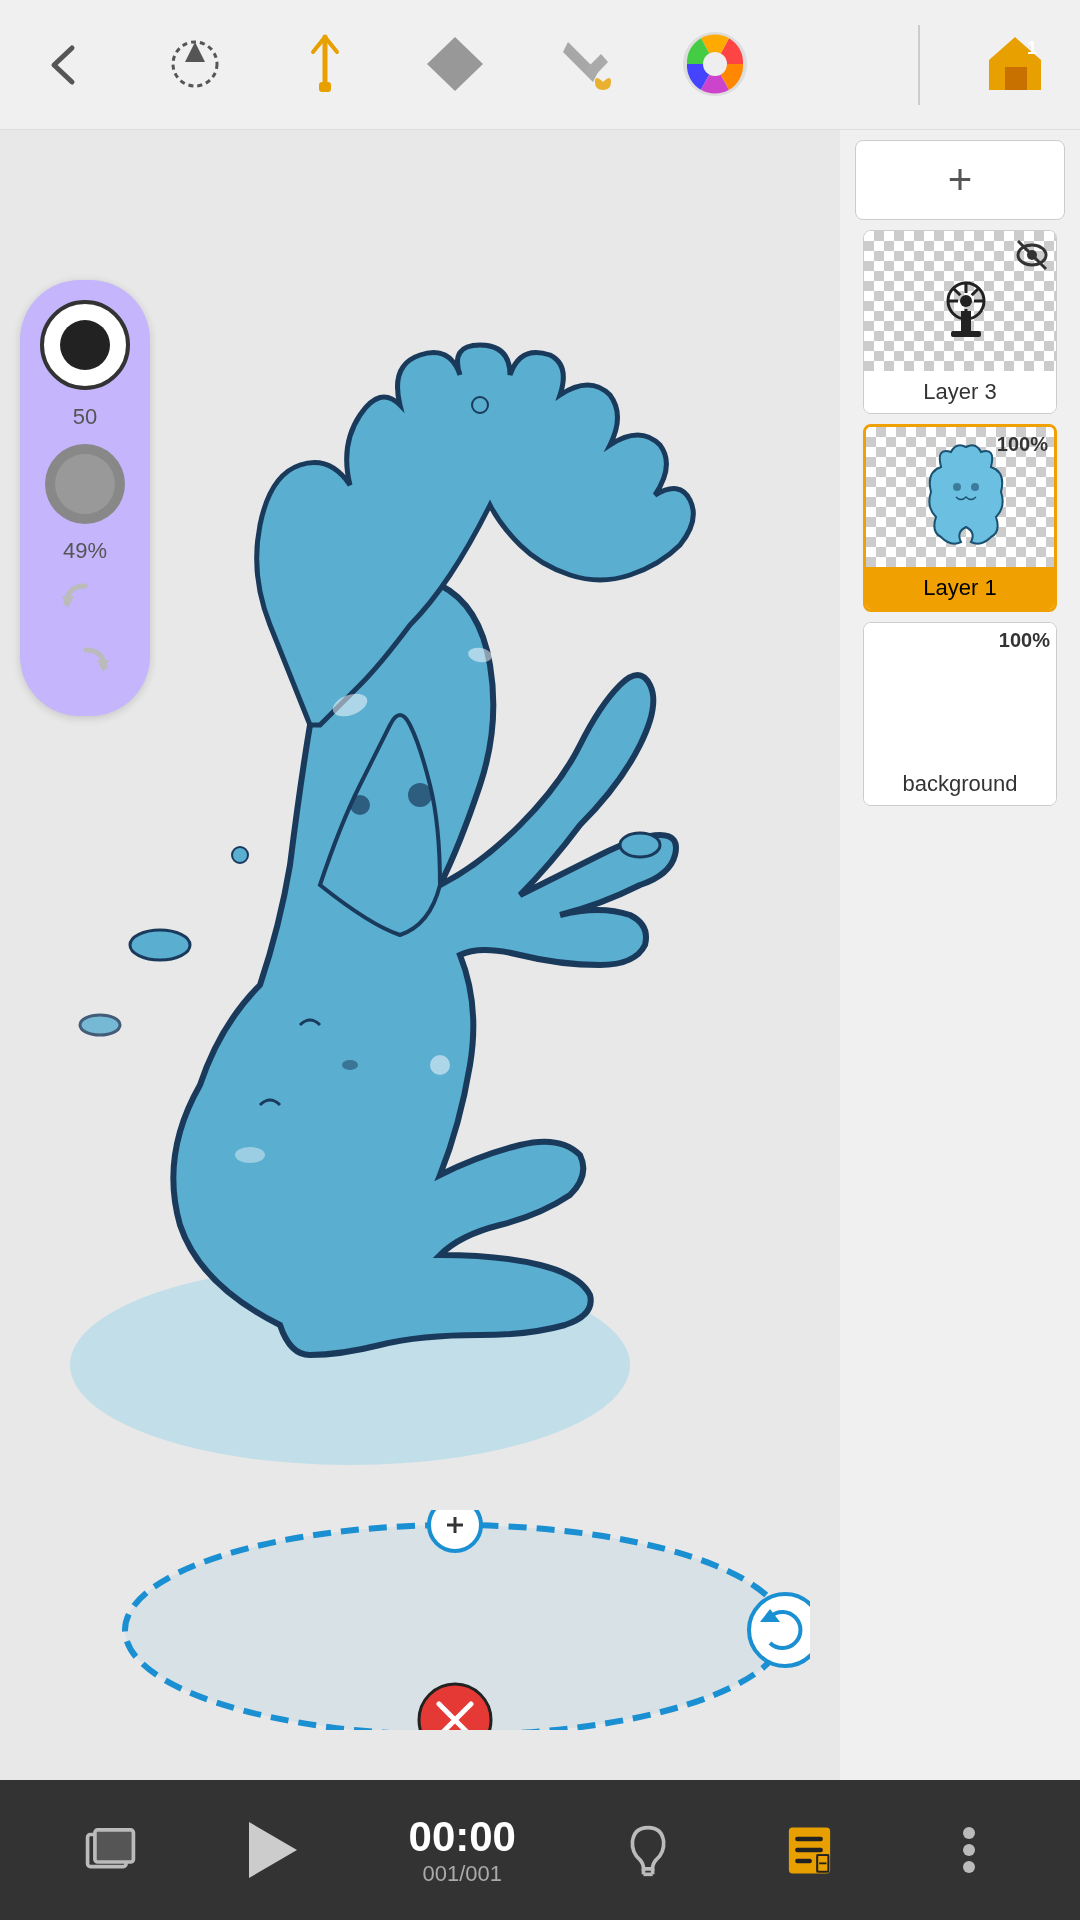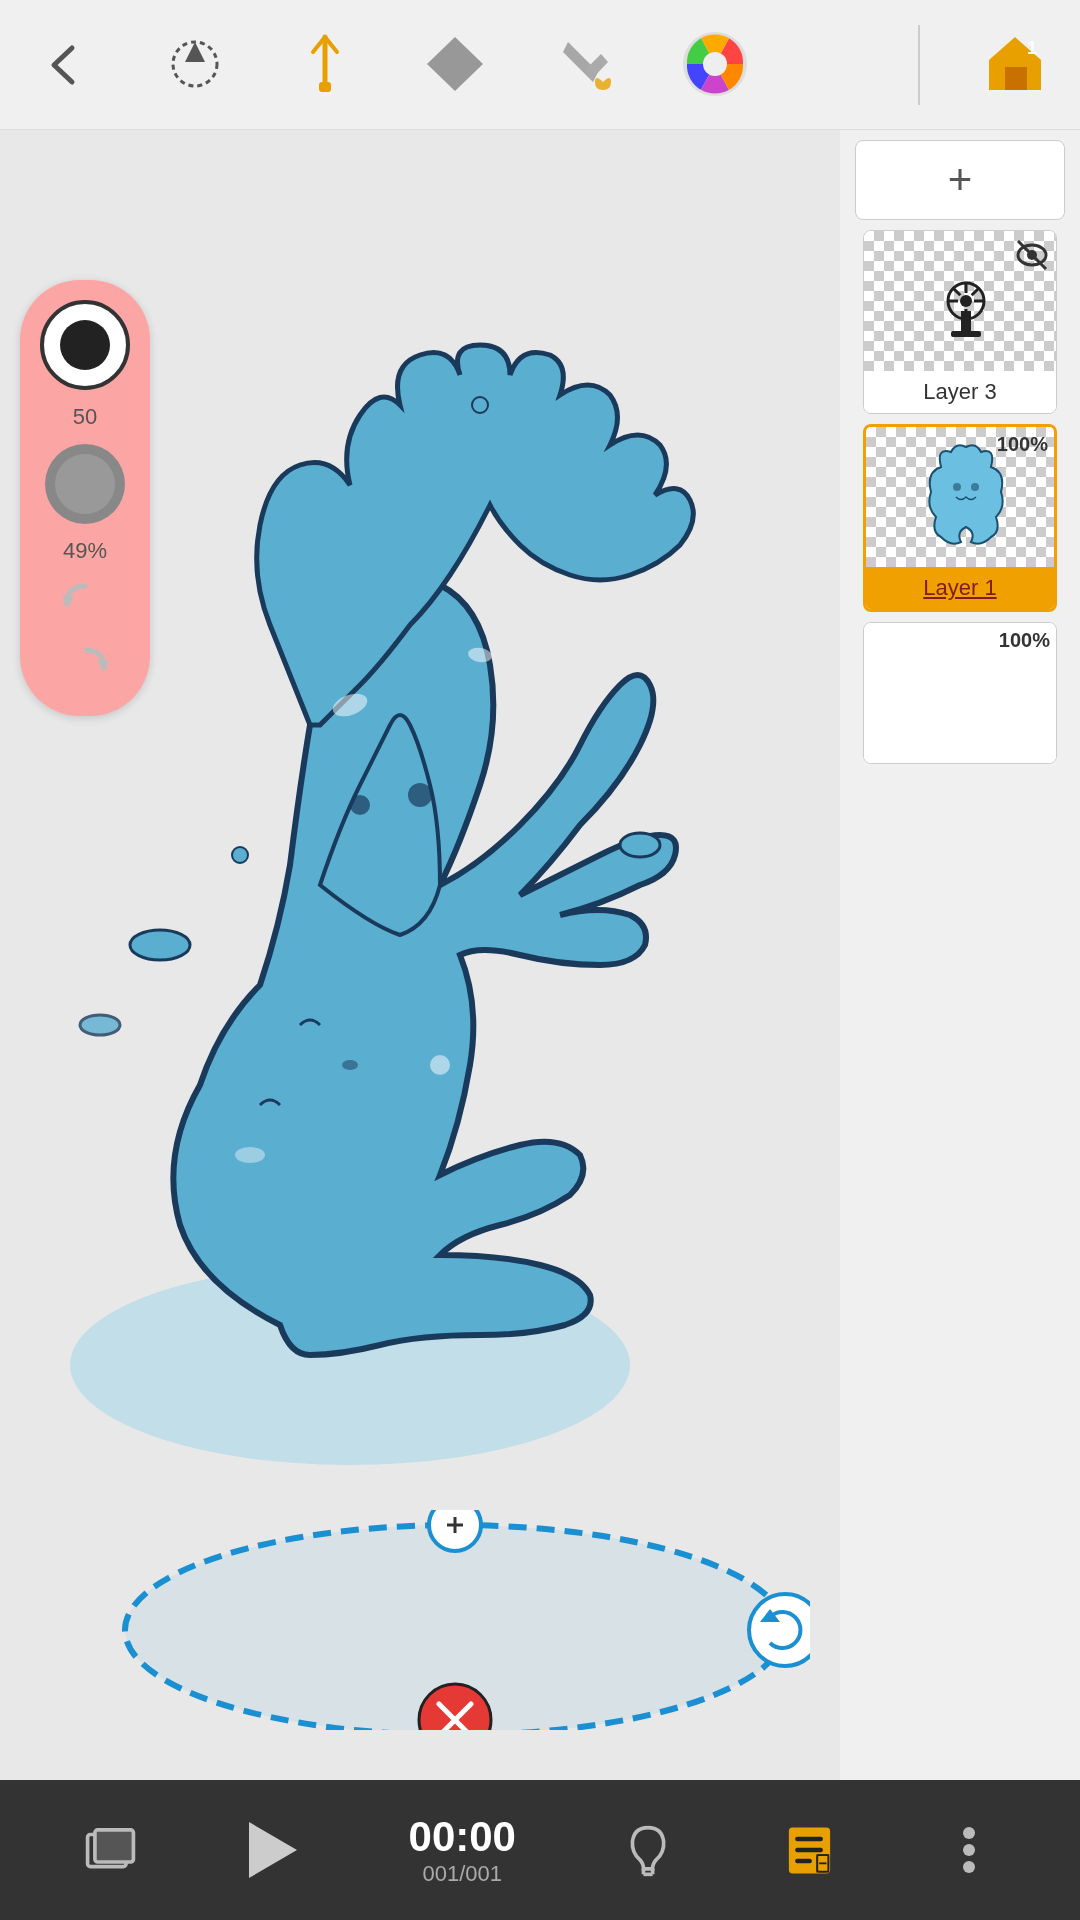--- a/index.html
+++ b/index.html
@@ -124,31 +124,30 @@
     }
     .layer-label {
       text-align: center;
       padding: 8px 0;
       font-size: 22px;
       color: #333;
       background: white;
     }
     .layer-item.active .layer-label {
       background: #f0a000;
-      color: #7f1d1d;
-      text-decoration: underline;
+      color: #000000;
     }
 
     
     #left-controls {
       position: absolute;
       top: 280px;
       left: 20px;
       width: 130px;
-      background: #fca5a5;
+      background: #c4b5fd;
       border-radius: 60px;
       padding: 20px 10px;
       display: flex;
       flex-direction: column;
       align-items: center;
       gap: 14px;
       box-shadow: 0 2px 8px rgba(0,0,0,0.15);
     }
     .brush-size-knob {
       width: 90px;
@@ -378,20 +377,21 @@
         <circle cx="54" cy="50" r="4" fill="#1a5070" opacity="0.6"></circle>
       </svg>
     </div>
     <div class="layer-label">Layer 1</div>
   </div>
 
   <div class="layer-item">
     <div class="layer-thumbnail empty">
       <span class="layer-opacity-badge">100%</span>
     </div>
+    <div class="layer-label">background</div>
   </div>
 </div>
 
 <div id="canvas-area">
 
   <svg id="drawing-svg" viewBox="0 0 840 1300" xmlns="http://www.w3.org/2000/svg">
 
     <rect width="840" height="1300" fill="#e8e8e8"></rect>
 
     <ellipse cx="350" cy="1060" rx="280" ry="100" fill="#a8d8ea" opacity="0.6"></ellipse>

